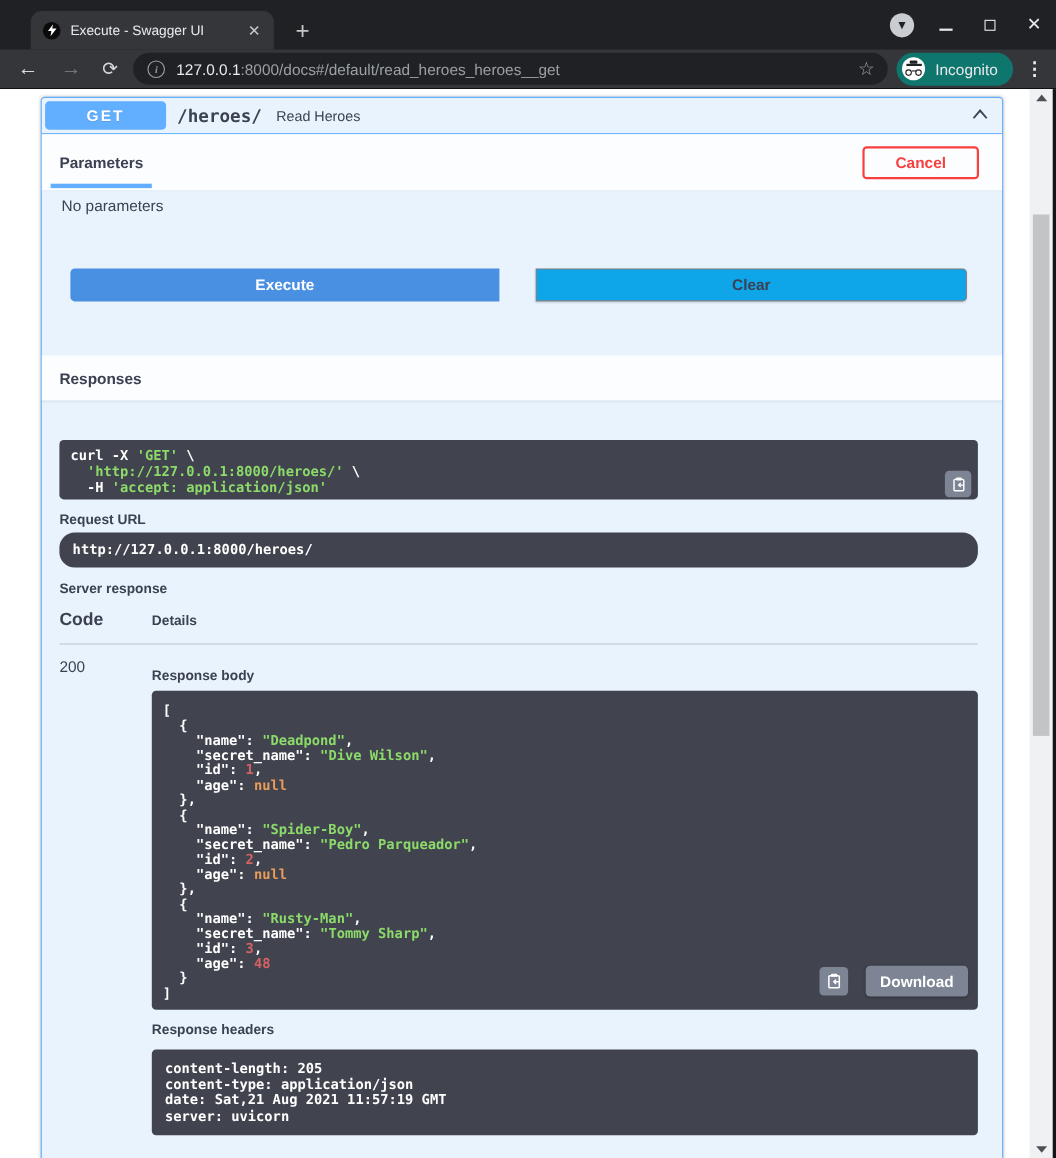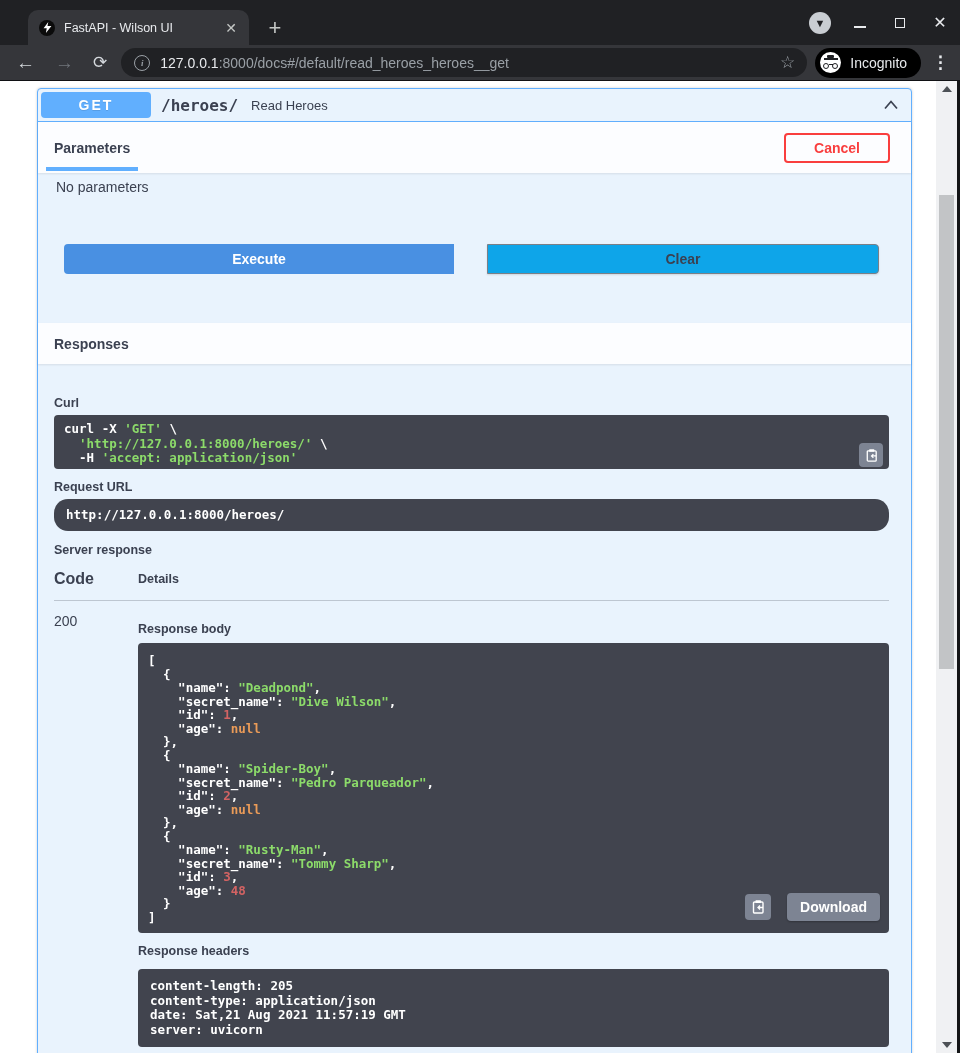--- a/index.html
+++ b/index.html
@@ -34,21 +34,21 @@
   .nav-reload{margin-left:19px;font-size:17px;}
   .omnibox{margin-left:14px;width:686px;height:29px;background:#202124;border-radius:15px;
            display:flex;align-items:center;padding:0 12px 0 13px;box-sizing:border-box;}
   .info-icon{width:14px;height:14px;border:1.5px solid #9aa0a6;border-radius:50%;color:#9aa0a6;
              font-size:9px;line-height:14px;text-align:center;box-sizing:content-box;flex:none;
              font-family:"Liberation Serif",serif;font-style:italic;font-weight:bold;}
   .url-text{margin-left:10px;font-size:14px;white-space:nowrap;overflow:hidden;flex:1;}
   .url-host{color:#e8eaed;}
   .url-rest{color:#9aa0a6;}
   .star-icon{color:#9aa0a6;font-size:17px;margin-left:6px;flex:none;}
-  .incog-badge{margin-left:8px;height:30px;border-radius:15px;background:#000000;display:flex;
+  .incog-badge{margin-left:8px;height:30px;border-radius:15px;background:#0f766e;display:flex;
                align-items:center;padding:0 14px 0 5px;color:#e8eaed;font-size:14px;}
   .incog-icon{position:relative;width:21px;height:21px;background:#fff;border-radius:50%;
               margin-right:9px;flex:none;}
   .incog-icon .hat{position:absolute;top:6px;left:3.5px;width:14px;height:2px;background:#202124;}
   .incog-icon .crown{position:absolute;top:3px;left:7px;width:7px;height:3px;background:#202124;border-radius:1px;}
   .incog-icon .eye{position:absolute;top:10.5px;width:6px;height:6px;border:1.7px solid #202124;
                    border-radius:50%;box-sizing:border-box;}
   .incog-icon .eye.l{left:3px;} .incog-icon .eye.r{right:3px;}
   .incog-icon .bridge{position:absolute;top:11.5px;left:8.5px;width:4px;height:1.5px;background:#202124;}
   .menu-dots{color:#e8eaed;font-size:17px;margin-left:11px;font-weight:bold;}
@@ -131,21 +131,21 @@
 </head>
 <body>
 
 <div class="chrome">
   <div class="tab">
     <span class="favicon">
       <svg width="9" height="11" viewBox="0 0 10 14">
           <path d="M6 0 L0 8 H4 L3 14 L10 5 H5 Z" fill="#fff"></path>
         </svg>
     </span>
-    <span class="tab-title">FastAPI - Wilson UI</span>
+    <span class="tab-title">Execute - Swagger UI</span>
     <span class="tab-close">✕</span>
   </div>
   <div class="newtab">+</div>
   <div class="win-controls">
     <div class="win-btn">
         <span class="chev-circle">▼</span>
       </div>
     <div class="win-btn">
         <span class="min-glyph"></span>
       </div>
@@ -205,21 +205,20 @@
         <button class="execute-btn">Execute</button>
         <button class="clear-btn">Clear</button>
       </div>
     </div>
 
     <div class="section-header responses-strip">
       <span class="section-title">Responses</span>
     </div>
 
     <div class="responses-body">
-      <div class="code-label">Curl</div>
       <div class="dark-block curl-block">
         <pre class="code"><span class="tk-p">curl -X </span><span class="tk-s">'GET'</span><span class="tk-p"> \</span>
 <span class="tk-p">  </span><span class="tk-s">'http://127.0.0.1:8000/heroes/'</span><span class="tk-p"> \</span>
 <span class="tk-p">  -H </span><span class="tk-s">'accept: application/json'</span></pre>
         <button class="copy-btn curl-copy">
           <svg width="15" height="15" viewBox="0 0 16 16">
               <rect x="3.5" y="3" width="9.5" height="11" rx="1" fill="none" stroke="#fff" stroke-width="1.4"></rect>
               <rect x="5.5" y="1.2" width="5.5" height="2.8" rx="0.6" fill="#fff"></rect>
               <path d="M13 8.5 H8.3 M10 6.5 L8 8.5 L10 10.5" stroke="#fff" stroke-width="1.3" fill="none"></path>
             </svg>

